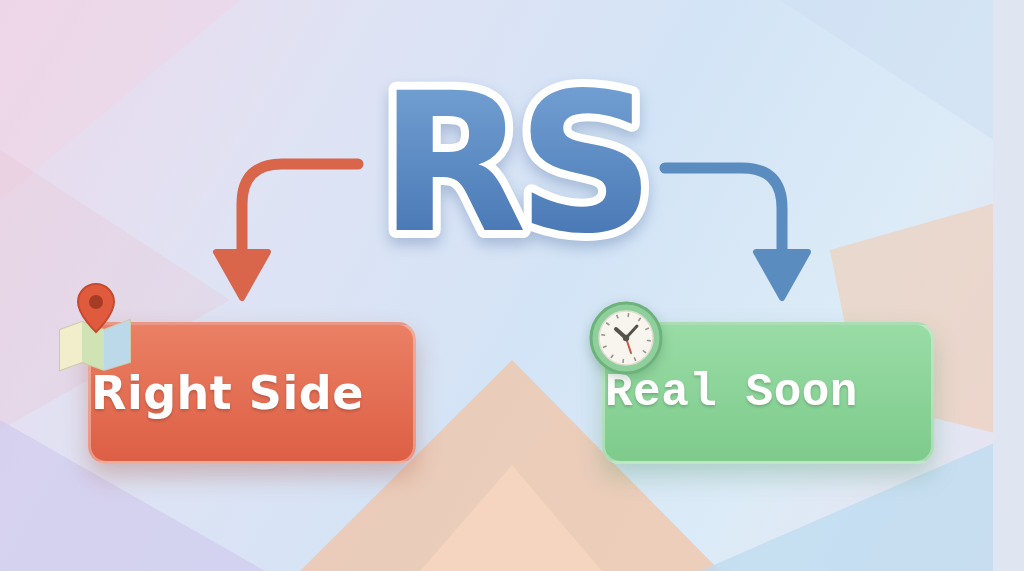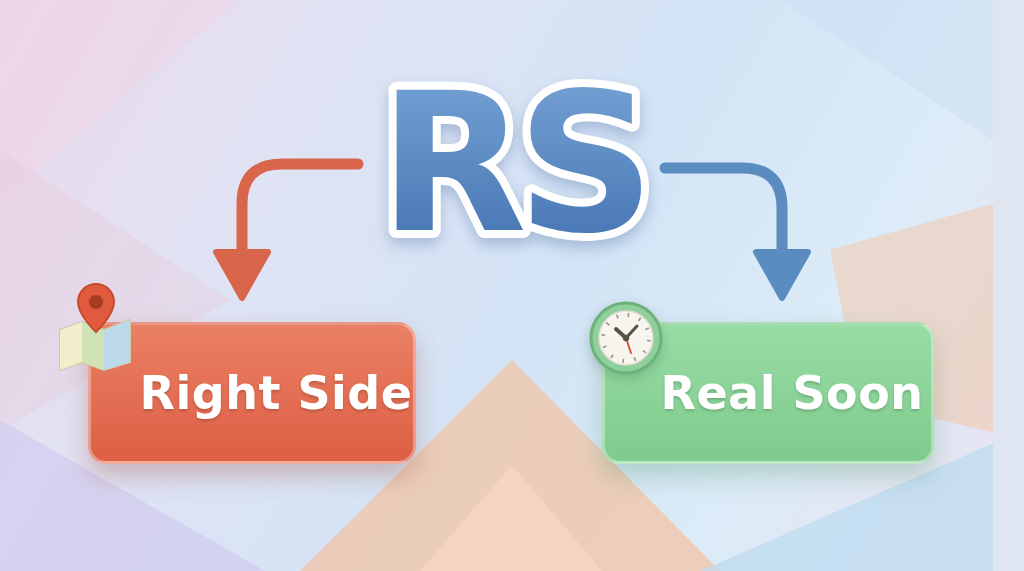--- a/index.html
+++ b/index.html
@@ -12,34 +12,34 @@
   .acronym-svg{position:absolute;left:0;top:30px;width:1024px;height:250px;
     filter:drop-shadow(0 7px 7px rgba(95,125,170,0.40));}
   .acronym-text{
     font-family:"DejaVu Sans","Liberation Sans",sans-serif;
     font-weight:bold;font-size:192px;letter-spacing:-10px;
     stroke:#ffffff;stroke-width:16px;paint-order:stroke;stroke-linejoin:round;
   }
   
   .card{
     position:absolute;top:322px;height:142px;border-radius:18px;
-    display:flex;align-items:center;justify-content:center;
+    display:flex;align-items:center;justify-content:flex-start;
     border:3px solid rgba(255,255,255,0.35);
     box-sizing:border-box;
-    padding-left:48px;
   }
   .card-left{
     left:88px;width:328px;
     background:linear-gradient(180deg,#ea8064 0%,#dd5f45 100%);
     box-shadow:0 12px 24px rgba(160,70,50,0.30);
   }
   .card-right{
     left:602px;width:332px;
     background:linear-gradient(180deg,#99dca5 0%,#7ecb8c 100%);
     box-shadow:0 12px 24px rgba(70,140,90,0.28);
+    font-family:Liberation Mono, monospace;
   }
   .card-label{
     color:#ffffff;font-weight:bold;font-size:46px;letter-spacing:0.5px;
     text-shadow:0 2px 3px rgba(0,0,0,0.18);
     white-space:nowrap;
   }
   .icon-map{position:absolute;left:52px;top:282px;width:92px;height:96px;}
   .icon-clock{position:absolute;left:588px;top:300px;width:76px;height:76px;
     filter:drop-shadow(0 4px 6px rgba(60,110,75,0.30));}
 </style>

